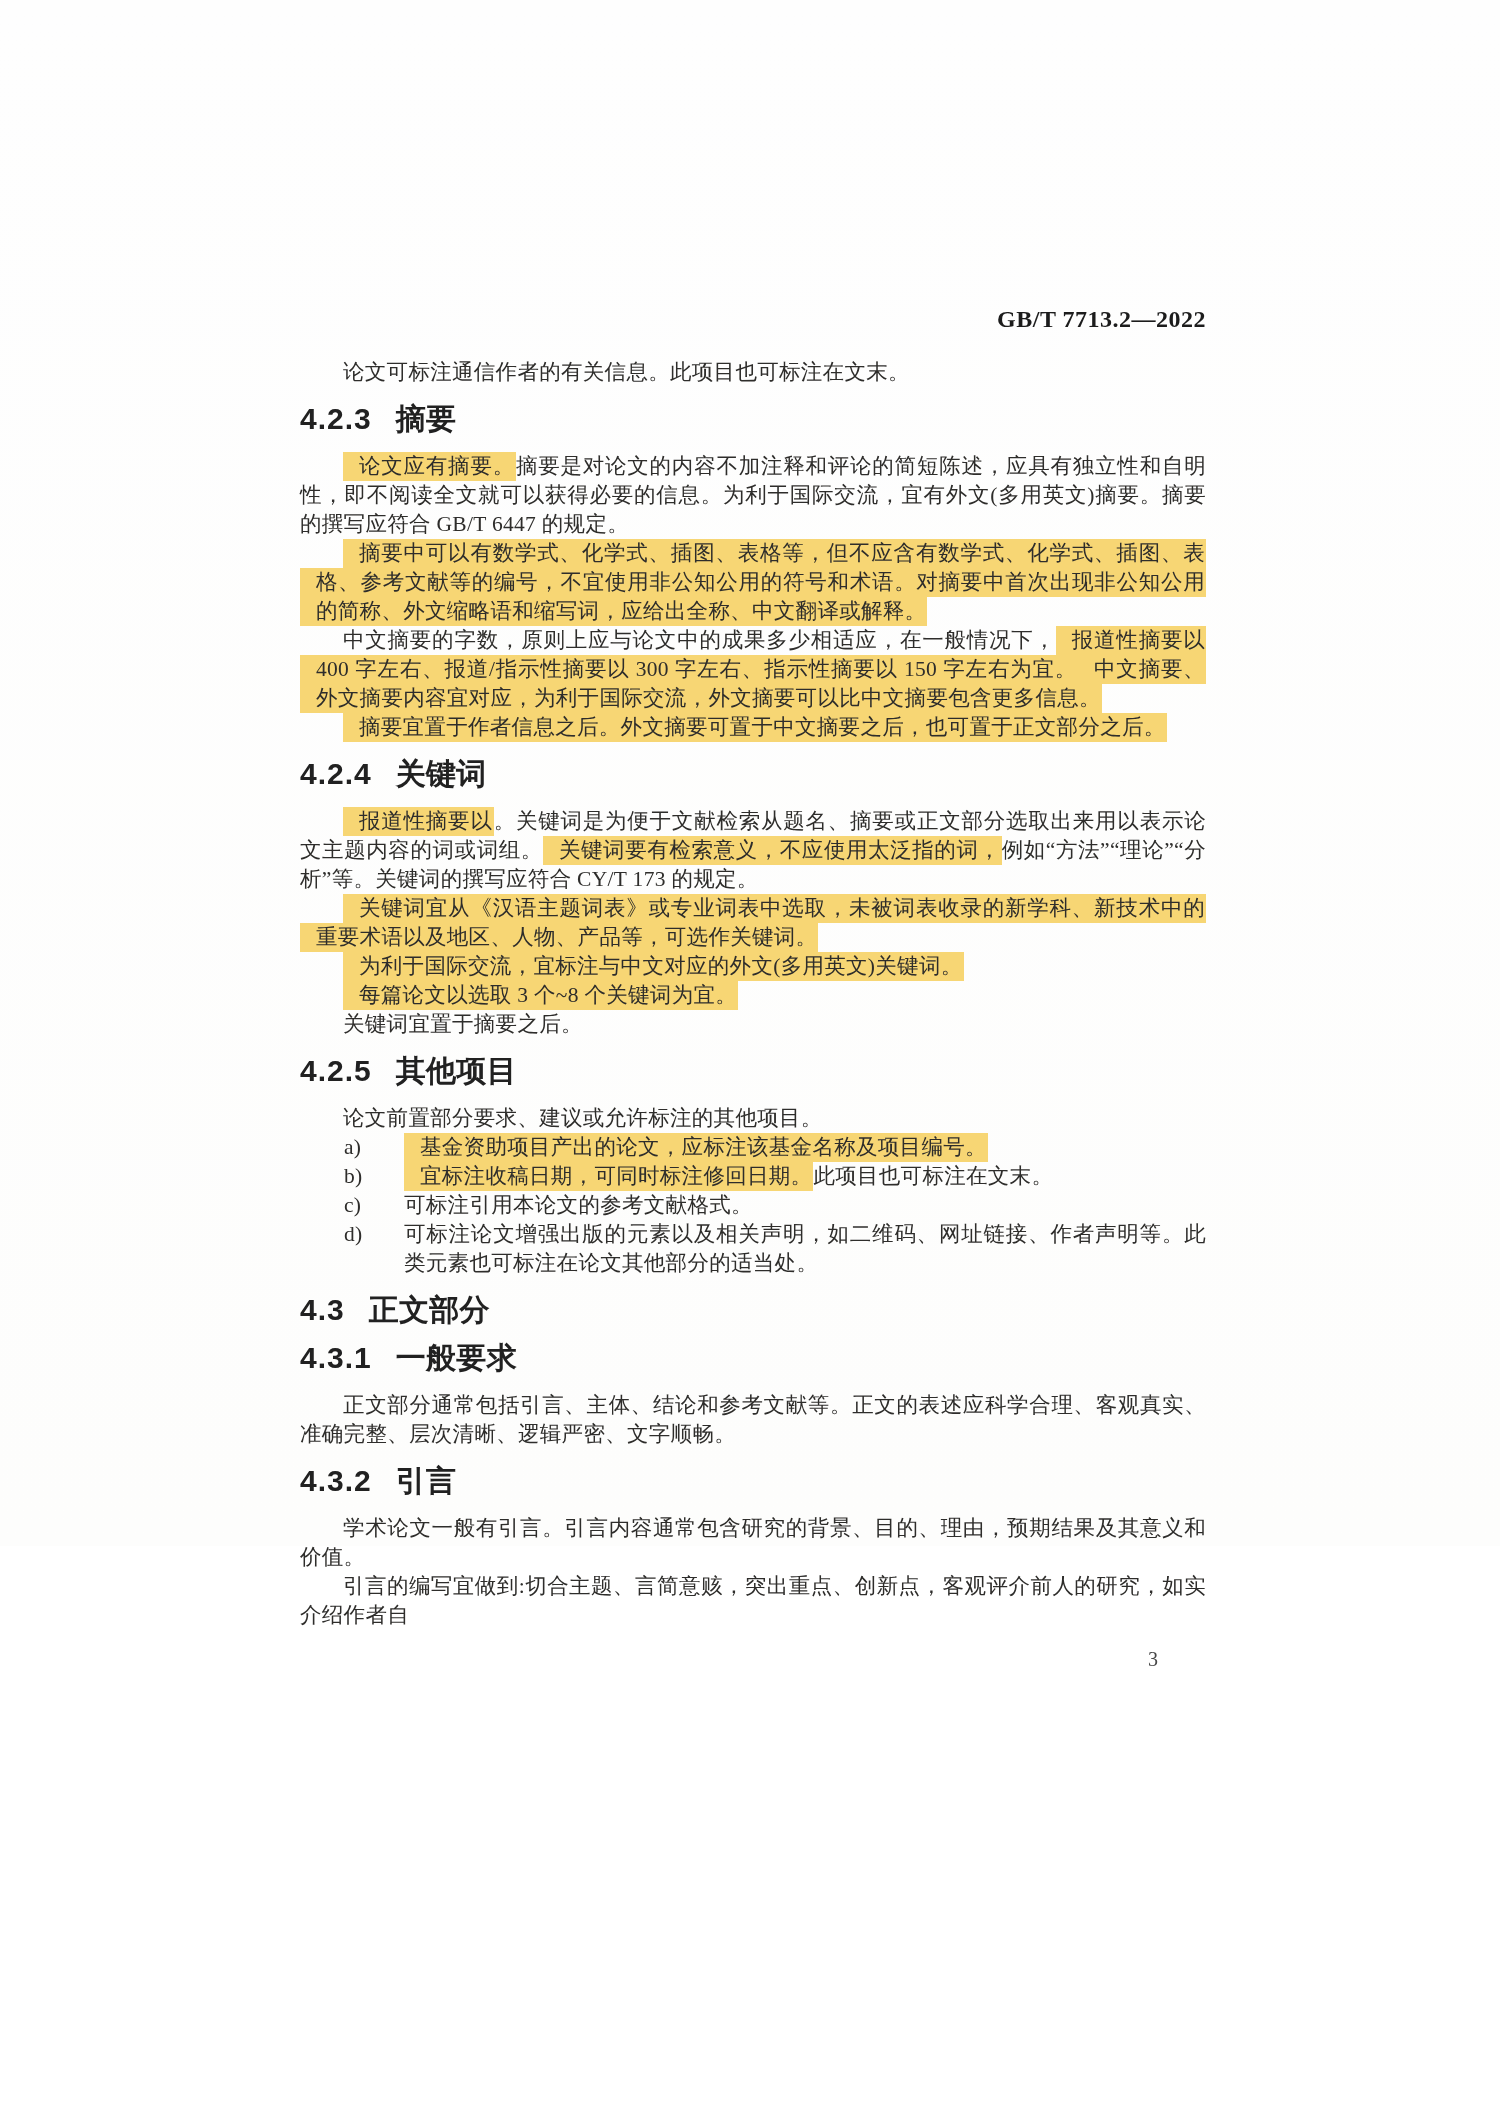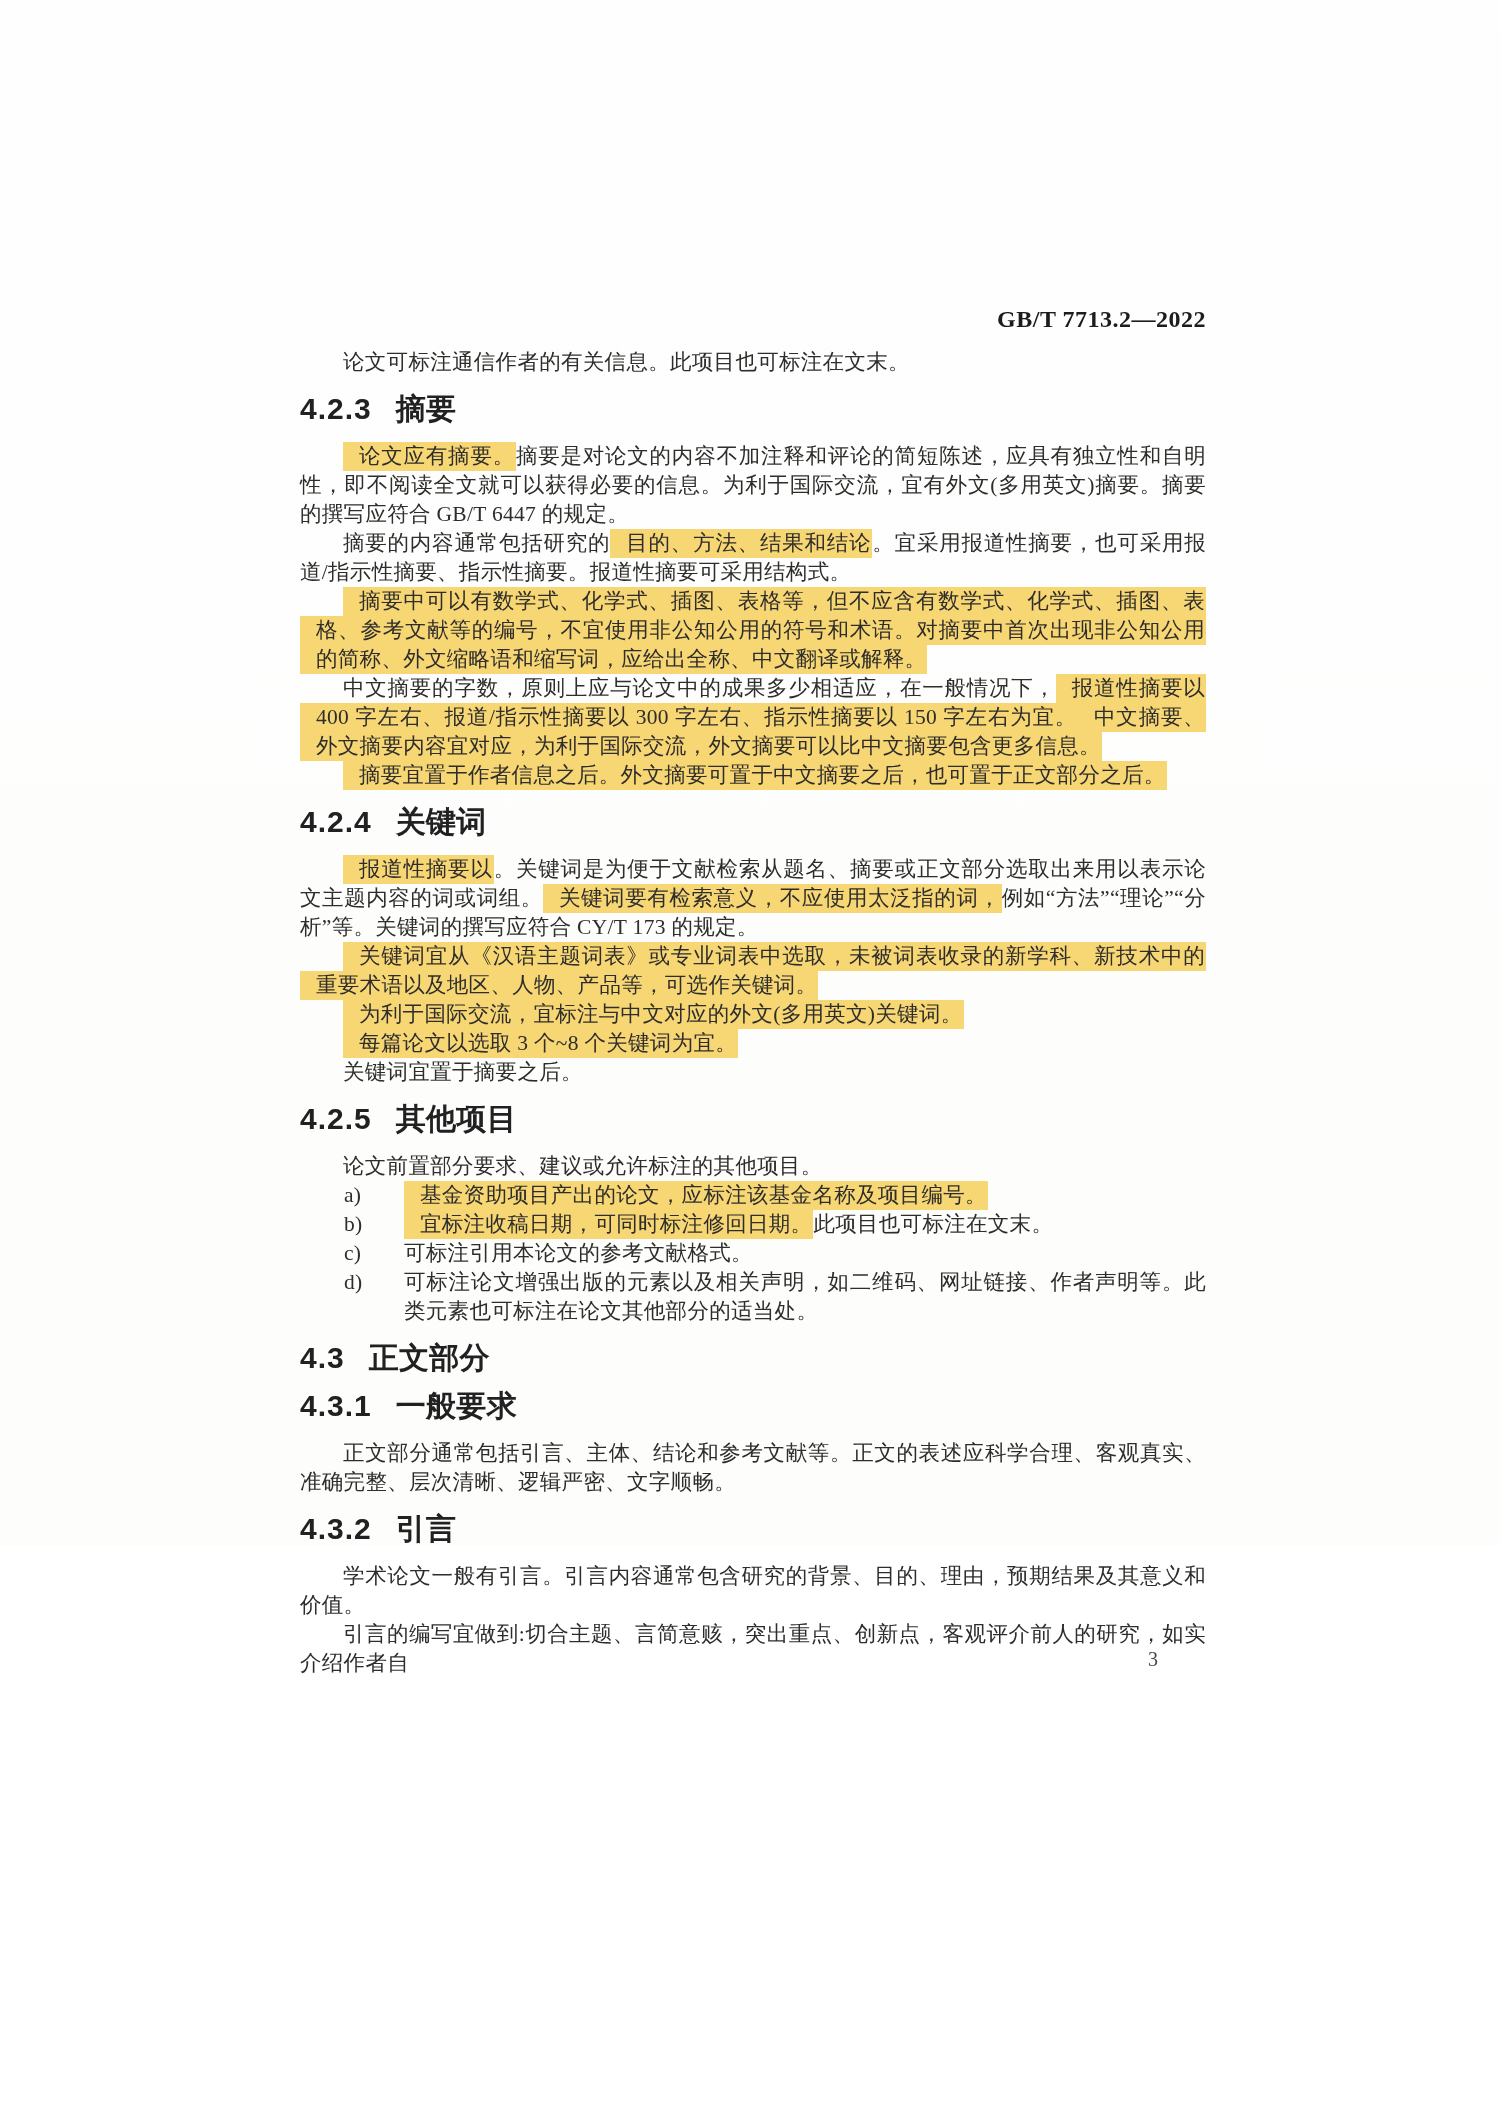--- a/index.html
+++ b/index.html
@@ -24,21 +24,21 @@
   .doc-code {
     margin-top: 304px;
     text-align: right;
     font-family: "Liberation Serif", "DejaVu Serif", serif;
     font-weight: bold;
     font-size: 24px;
     letter-spacing: 0.5px;
     color: #1c1c1c;
     line-height: 30px;
   }
-  .doc-body { margin-top: 14px; }
+  .doc-body { margin-top: 24px; }
   .para {
     font-size: 21.5px;
     line-height: 29px;
     color: var(--ink);
     text-align: justify;
     margin: 0;
     text-indent: 2em;
     letter-spacing: 0.3px;
   }
   .heading {
@@ -81,21 +81,20 @@
 </head>
 <body>
 
 <div class="sheet">
   <div class="content-col">
     <div class="doc-code">GB/T 7713.2—2022</div>
     <div class="doc-body">
         <p class="para"><span class="plain">论文可标注通信作者的有关信息。此项目也可标注在文末。</span></p>
         <div class="heading"><span class="h-num">4.2.3</span><span class="h-title">摘要</span></div>
         <p class="para"><span class="hl">论文应有摘要。</span><span class="plain">摘要是对论文的内容不加注释和评论的简短陈述，应具有独立性和自明性，即不阅读全文就可以获得必要的信息。为利于国际交流，宜有外文(多用英文)摘要。摘要的撰写应符合 GB/T 6447 的规定。</span></p>
-        <p class="para"><span class="plain">摘要的内容通常包括研究的</span><span class="hl">目的、方法、结果和结论</span><span class="plain">。宜采用报道性摘要，也可采用报道/指示性摘要、指示性摘要。报道性摘要可采用结构式。</span></p>
         <p class="para"><span class="hl">摘要中可以有数学式、化学式、插图、表格等，但不应含有数学式、化学式、插图、表格、参考文献等的编号，不宜使用非公知公用的符号和术语。对摘要中首次出现非公知公用的简称、外文缩略语和缩写词，应给出全称、中文翻译或解释。</span></p>
         <p class="para"><span class="plain">中文摘要的字数，原则上应与论文中的成果多少相适应，在一般情况下，</span><span class="hl">报道性摘要以 400 字左右、报道/指示性摘要以 300 字左右、指示性摘要以 150 字左右为宜。</span><span class="hl">中文摘要、外文摘要内容宜对应，为利于国际交流，外文摘要可以比中文摘要包含更多信息。</span></p>
         <p class="para"><span class="hl">摘要宜置于作者信息之后。外文摘要可置于中文摘要之后，也可置于正文部分之后。</span></p>
         <div class="heading"><span class="h-num">4.2.4</span><span class="h-title">关键词</span></div>
         <p class="para"><span class="hl">报道性摘要以</span><span class="plain">。关键词是为便于文献检索从题名、摘要或正文部分选取出来用以表示论文主题内容的词或词组。</span><span class="hl">关键词要有检索意义，不应使用太泛指的词，</span><span class="plain">例如“方法”“理论”“分析”等。关键词的撰写应符合 CY/T 173 的规定。</span></p>
         <p class="para"><span class="hl">关键词宜从《汉语主题词表》或专业词表中选取，未被词表收录的新学科、新技术中的重要术语以及地区、人物、产品等，可选作关键词。</span></p>
         <p class="para"><span class="hl">为利于国际交流，宜标注与中文对应的外文(多用英文)关键词。</span></p>
         <p class="para"><span class="hl">每篇论文以选取 3 个~8 个关键词为宜。</span></p>
         <p class="para"><span class="plain">关键词宜置于摘要之后。</span></p>
         <div class="heading"><span class="h-num">4.2.5</span><span class="h-title">其他项目</span></div>

